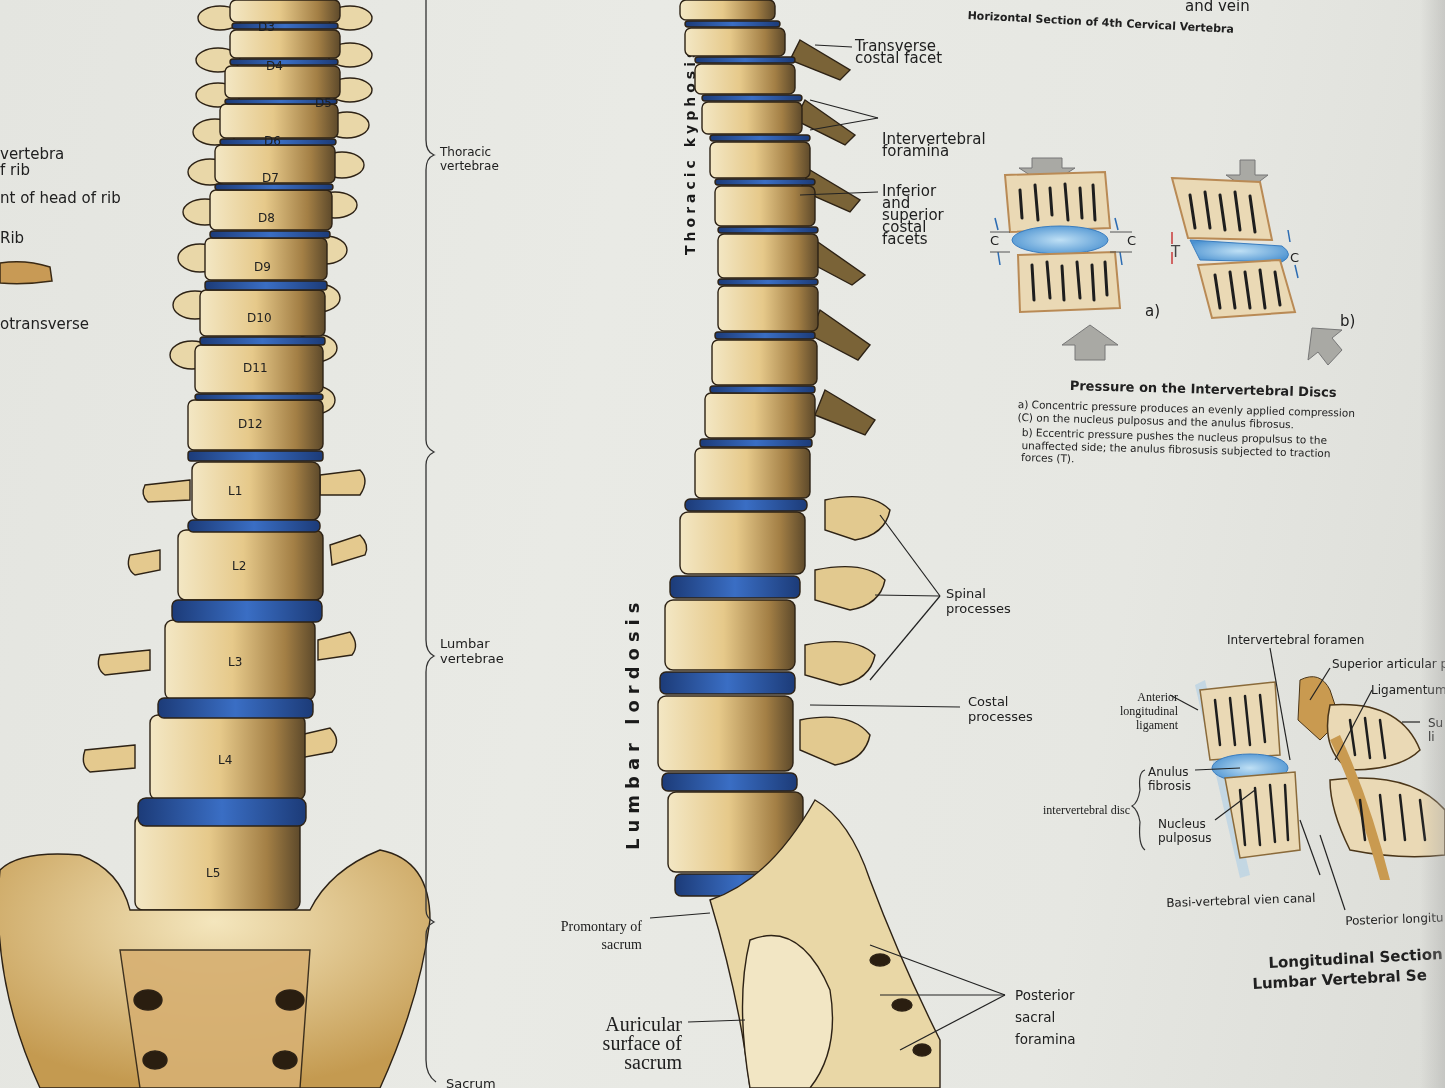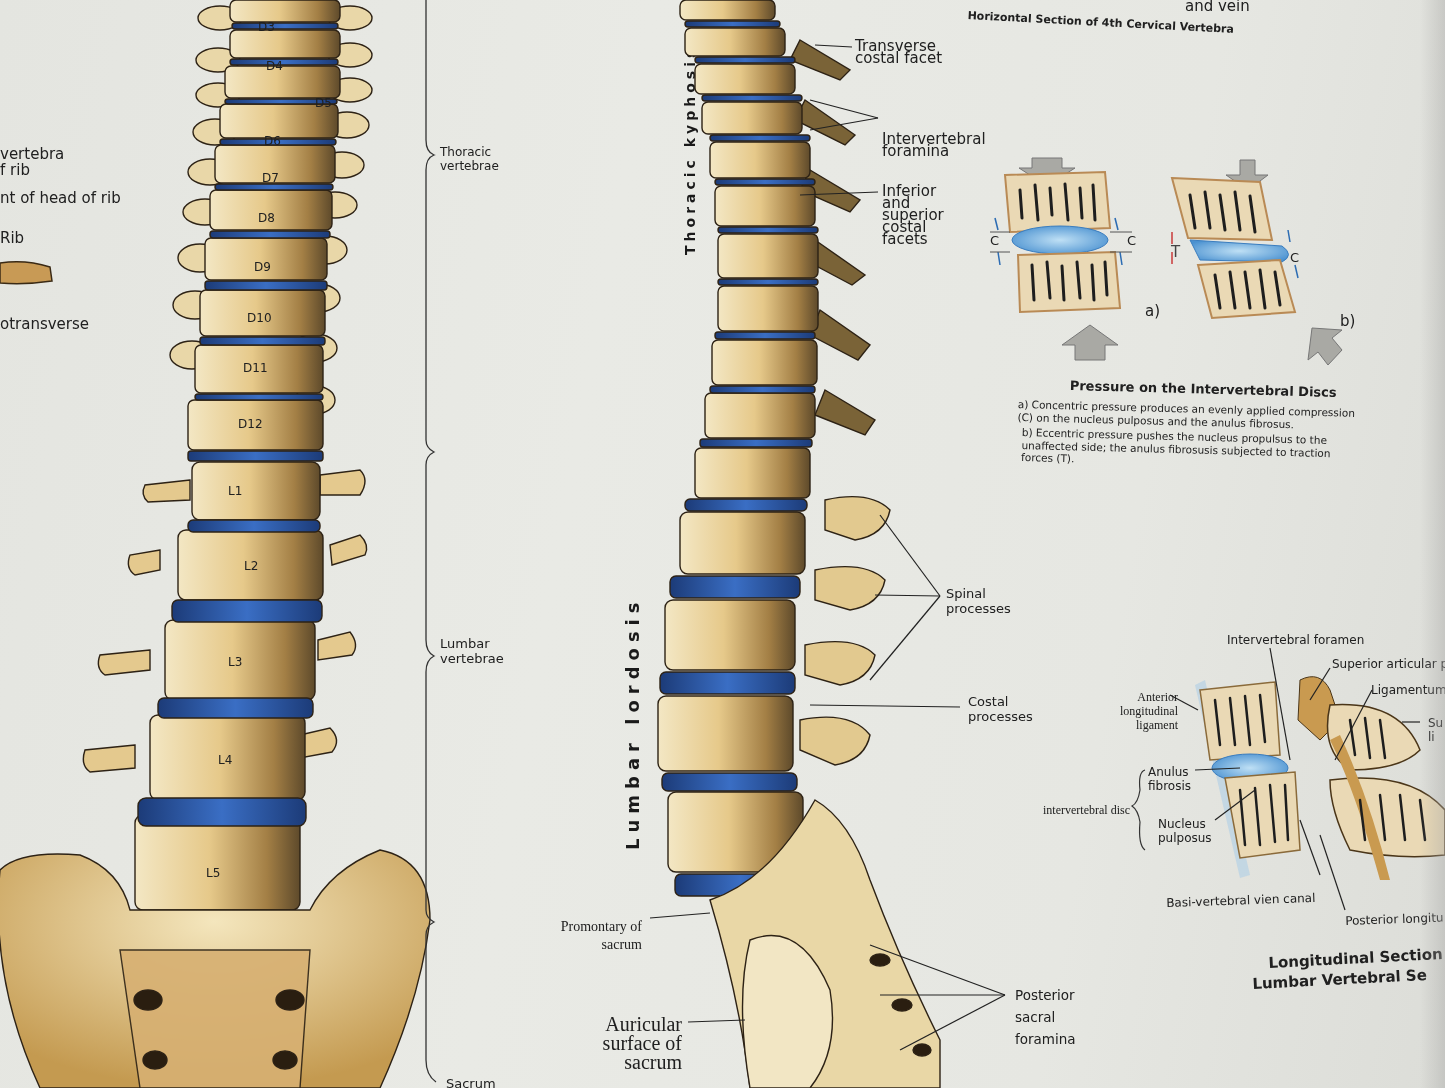--- a/index.html
+++ b/index.html
@@ -146,21 +146,21 @@
   <div class="lbl md" style="left:266px;top:59px;">D4</div>
   <div class="lbl md" style="left:267px;top:96px;margin-left:48px;">D5</div>
   <div class="lbl md" style="left:264px;top:134px;">D6</div>
   <div class="lbl md" style="left:262px;top:171px;">D7</div>
   <div class="lbl md" style="left:258px;top:211px;">D8</div>
   <div class="lbl md" style="left:254px;top:260px;">D9</div>
   <div class="lbl md" style="left:247px;top:311px;">D10</div>
   <div class="lbl md" style="left:243px;top:361px;">D11</div>
   <div class="lbl md" style="left:238px;top:417px;">D12</div>
   <div class="lbl md" style="left:228px;top:484px;">L1</div>
-  <div class="lbl md" style="left:244px;top:559px;">L2</div>
+  <div class="lbl md" style="left:232px;top:559px;">L2</div>
   <div class="lbl md" style="left:228px;top:655px;">L3</div>
   <div class="lbl md" style="left:218px;top:753px;">L4</div>
   <div class="lbl md" style="left:206px;top:866px;">L5</div>
 
   <svg style="left:422px;top:0" width="20" height="1088">
     <path d="M 4 0 L 4 140 Q 4 152 12 155 Q 4 158 4 170 L 4 440 Q 4 448 12 452 Q 4 456 4 465 L 4 640 Q 4 652 12 656 Q 4 660 4 672 L 4 910 Q 4 918 12 922 Q 4 926 4 935 L 4 1060 Q 4 1075 14 1082" fill="none" stroke="#333" stroke-width="1.3"></path>
   </svg>
   <div class="lbl md" style="left:440px;top:145px;width:80px;">Thoracic vertebrae</div>
   <div class="lbl" style="left:440px;top:636px;width:80px;">Lumbar vertebrae</div>
   <div class="lbl" style="left:446px;top:1076px;">Sacrum</div>

